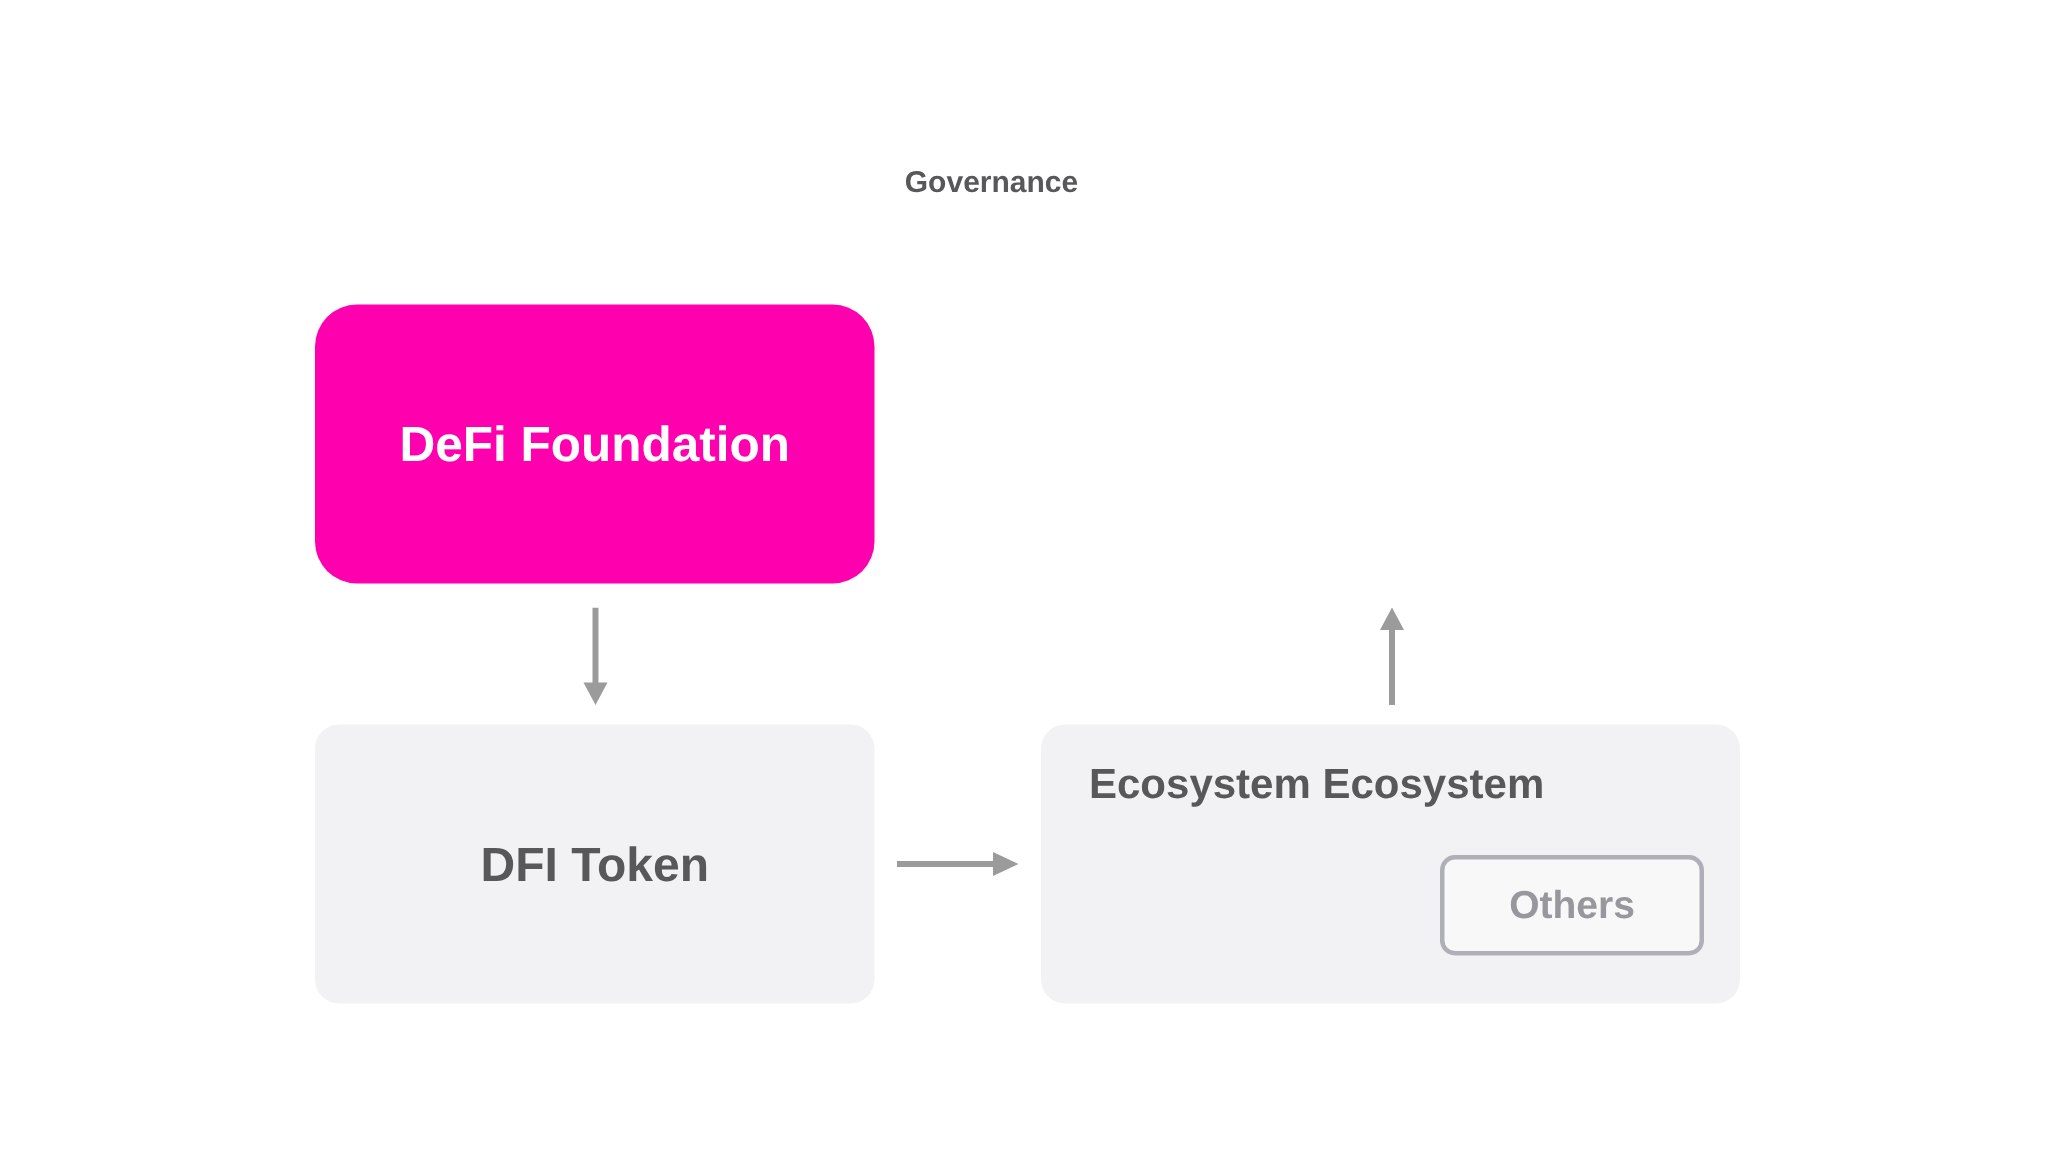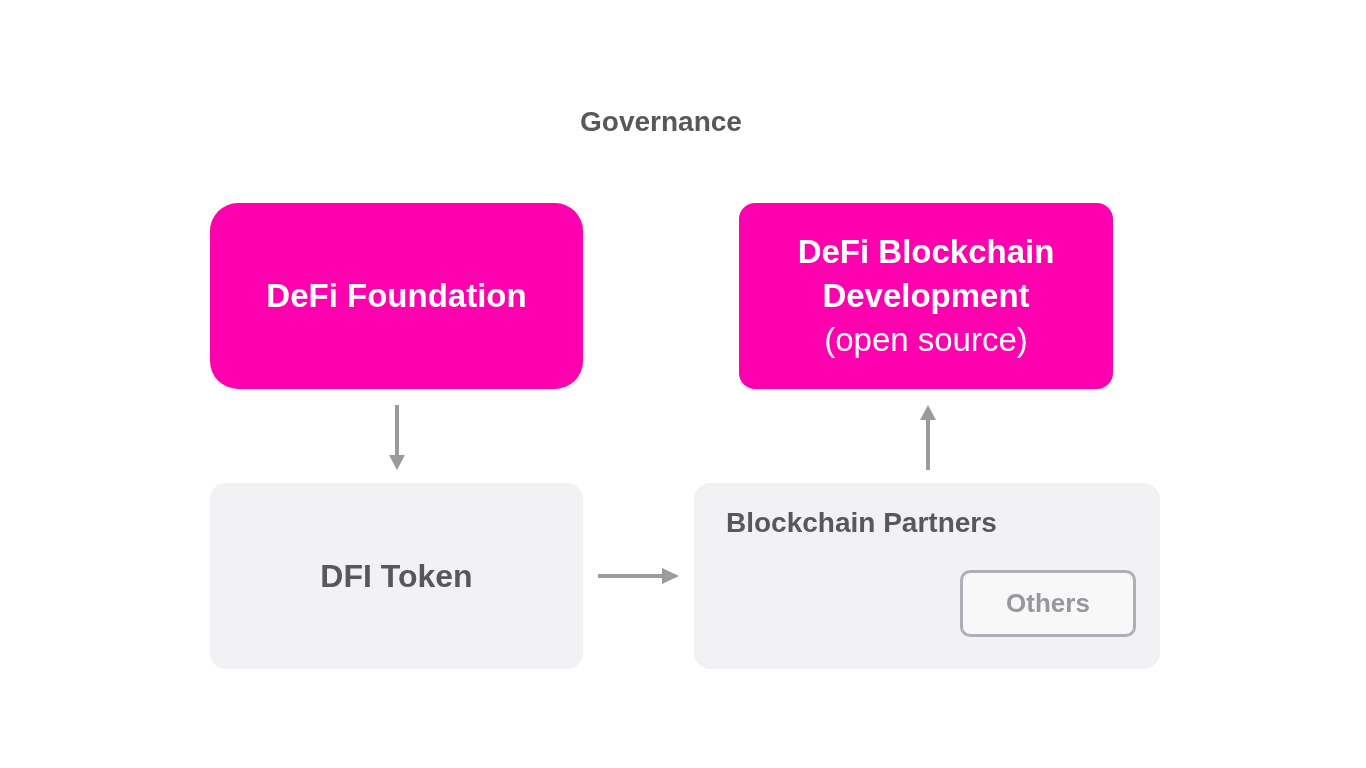--- a/index.html
+++ b/index.html
@@ -19,21 +19,21 @@
     --border-muted: #AFAFB7;
     --arrow-gray: #9B9B9B;
   }
   .gov-title {
     position: absolute;
     left: 461px;
     top: 106px;
     width: 400px;
     text-align: center;
     font-weight: 700;
-    font-size: 28px;
+    font-size: 20px;
     line-height: 32px;
     color: var(--text-dark);
   }
   .node {
     position: absolute;
     border-radius: 16px;
     display: flex;
     flex-direction: column;
     align-items: center;
     justify-content: center;
@@ -105,32 +105,27 @@
 <body>
 
 <div class="canvas">
 
   <div class="gov-title">Governance</div>
 
   <div class="node pink foundation">
     <div>DeFi Foundation</div>
   </div>
 
-  <div class="node pink blockchain">
-    <div>DeFi Blockchain</div>
-    <div>Development</div>
-    <div class="open-source">(open source)</div>
-  </div>
 
   <div class="node gray token">
     <div>DFI Token</div>
   </div>
 
   <div class="ecosystem">
-    <div class="eco-heading">Blockchain Partners</div>
+    <div class="eco-heading">Ecosystem Ecosystem</div>
     <div class="partner others">
       <span>Others</span>
     </div>
   </div>
 
   <svg class="arrow arrow-down" width="18" height="66" viewBox="0 0 18 66">
     <line x1="9" y1="0" x2="9" y2="52"></line>
     <polygon points="1,50 17,50 9,65"></polygon>
   </svg>
 

